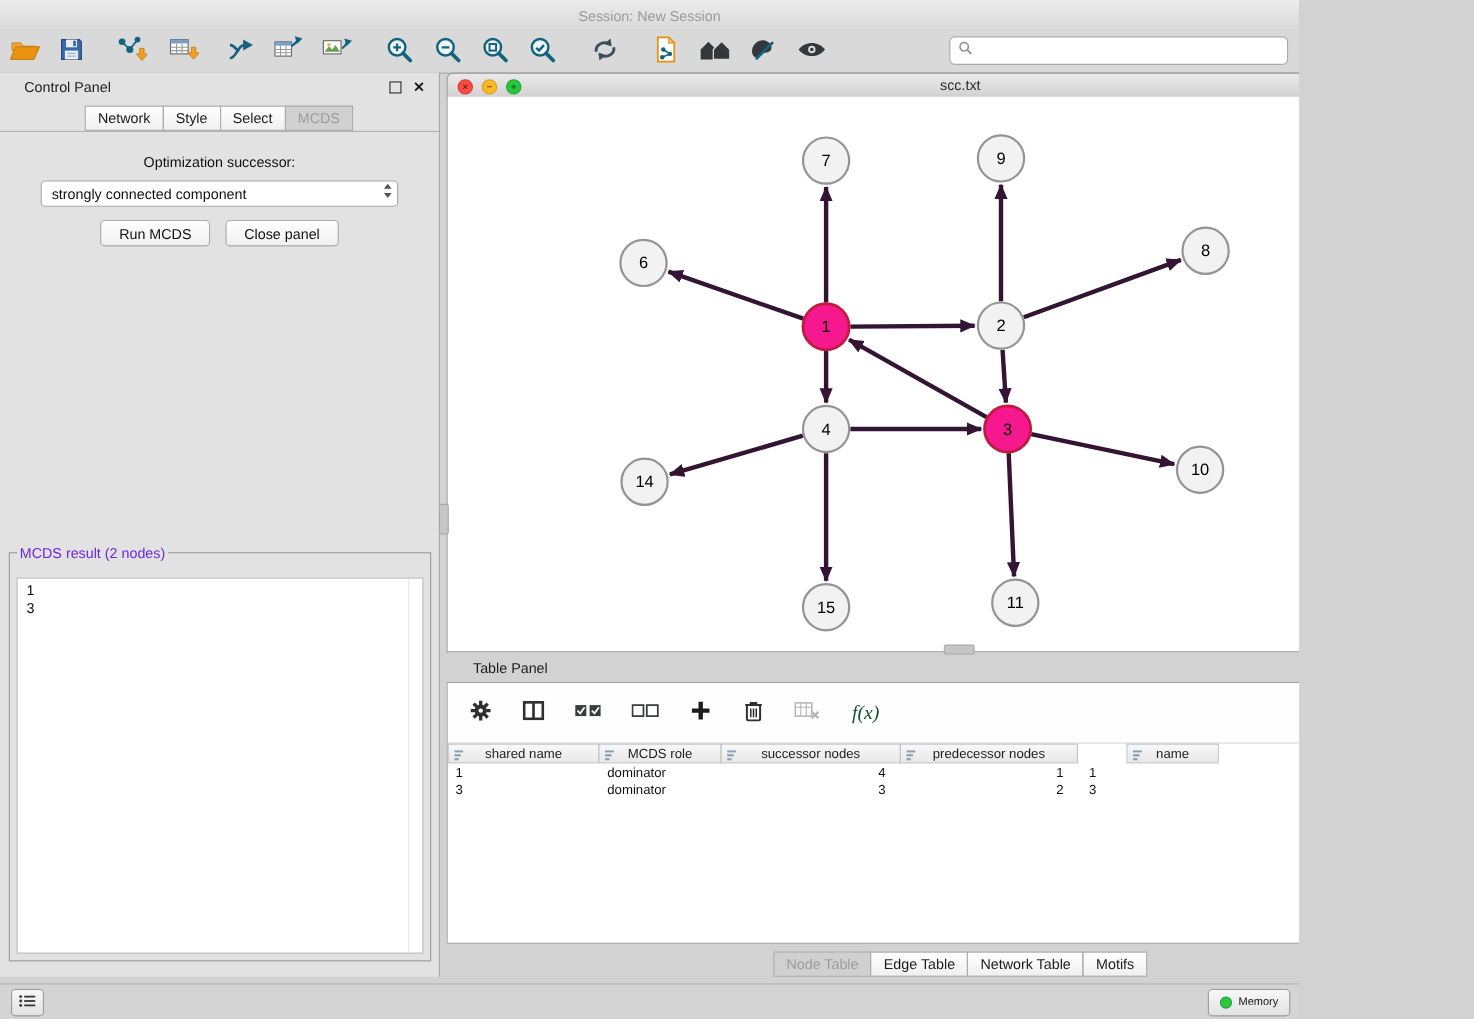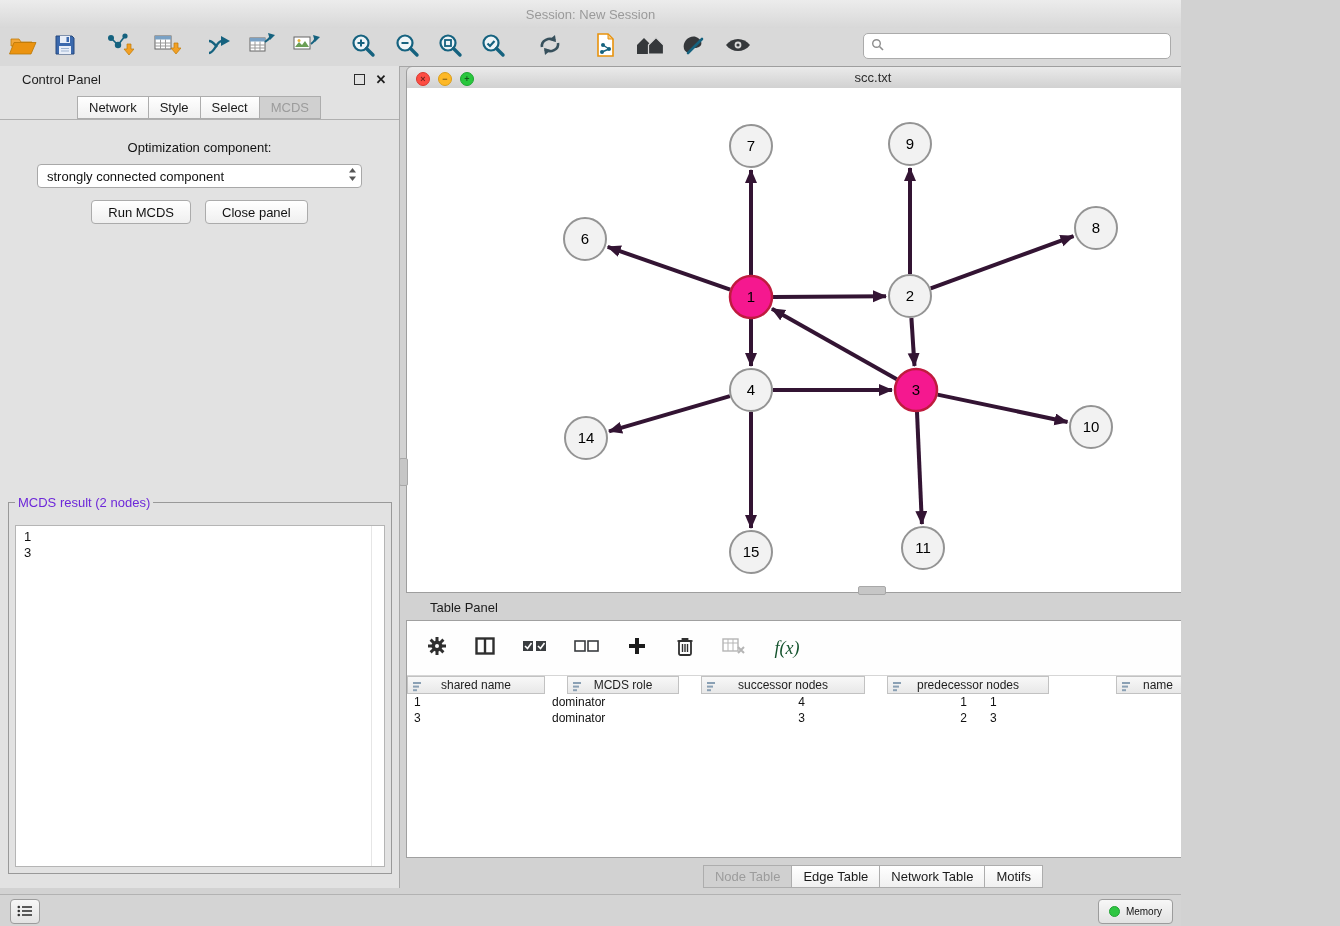--- a/index.html
+++ b/index.html
@@ -52,21 +52,21 @@
   .vgrip{position:absolute;left:399px;top:458px;width:7px;height:26px;background:#c6c6c6;border:1px solid #a8a8a8;border-radius:2px;}
   .hgrip{position:absolute;left:858px;top:586px;width:26px;height:7px;background:#c6c6c6;border:1px solid #a8a8a8;border-radius:2px;}
 
   
   .table-panel{position:absolute;left:406px;top:594px;width:934px;height:296px;}
   .tp-header{height:26px;display:flex;align-items:center;padding:0 12px;}
   .tp-body{position:absolute;left:0;right:0;top:26px;bottom:32px;background:#fff;border:1px solid #a0a0a0;display:flex;flex-direction:column;overflow:hidden;}
   .tp-toolbar{height:54px;display:flex;align-items:center;gap:20px;padding-left:16px;border-bottom:1px solid #d6d6d6;background:#fefefe;flex:0 0 auto;}
   .tp-tool{display:flex;align-items:center;justify-content:center;width:28px;height:28px;cursor:default;}
   .fx{font-family:"Liberation Serif",serif;font-style:italic;font-size:18px;color:#14532d;}
-  .thead{display:flex;flex:0 0 auto;gap:23px;}
+  .thead{display:flex;flex:0 0 auto;}
   .th{position:relative;height:18px;display:flex;align-items:center;justify-content:center;font-size:12px;color:#1d1d1d;background:linear-gradient(#f8f8f8,#e8e8e8);border:1px solid #c2c2c2;margin-left:-1px;box-sizing:border-box;cursor:default;}
   .th:first-child{margin-left:0;}
   .sorticon{position:absolute;left:5px;top:4px;}
   .tbody{flex:1;}
   .tr{display:flex;height:16px;align-items:center;cursor:default;}
   .td{font-size:12px;color:#111;box-sizing:border-box;padding:0 16px 0 7px;overflow:hidden;white-space:nowrap;}
   .tp-tabs{position:absolute;left:0;right:0;bottom:2px;display:flex;justify-content:center;}
 
   
   .statusbar{position:absolute;left:0;top:894px;width:100%;height:32px;background:#d4d4d4;border-top:1px solid #b2b2b2;}
@@ -231,21 +231,21 @@
           <span class="sq"></span>
         </span>
       <span class="win-btn x">✕</span>
     </div>
     <div class="cp-tabs">
         <div class="seg-tab">Network</div>
         <div class="seg-tab">Style</div>
         <div class="seg-tab">Select</div>
         <div class="seg-tab active">MCDS</div>
       </div>
-    <div class="cp-optlabel">Optimization component:</div>
+    <div class="cp-optlabel">Optimization successor:</div>
     <div class="dropdown">
       <span class="dd-text">strongly connected component</span>
       <span><svg width="9" height="15" viewBox="0 0 9 15">
             <path d="M4.5 1 L8 5.5 H1z" fill="#555"></path>
             <path d="M4.5 14 L1 9.5 H8z" fill="#555"></path>
           </svg></span>
     </div>
     <div class="cp-buttons">
       <div class="btn">Run MCDS</div>
       <div class="btn">Close panel</div>

